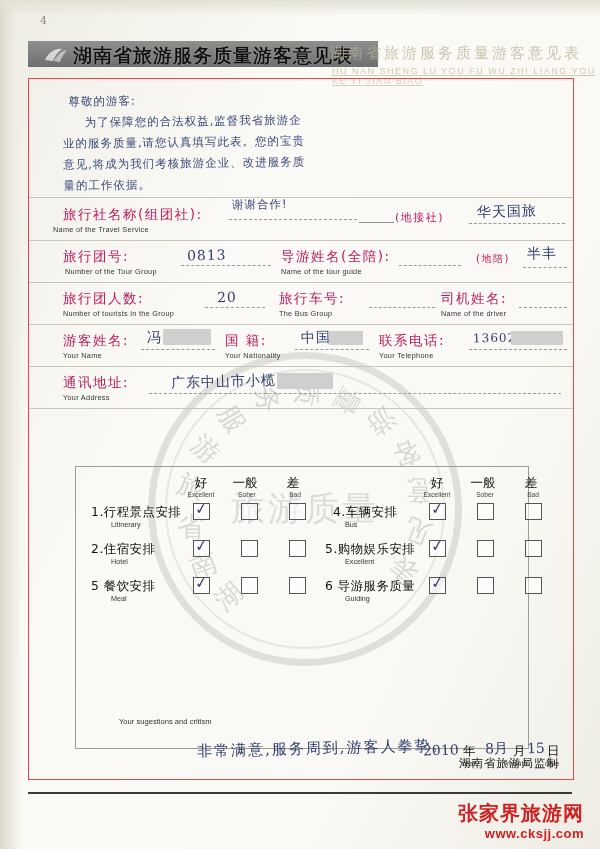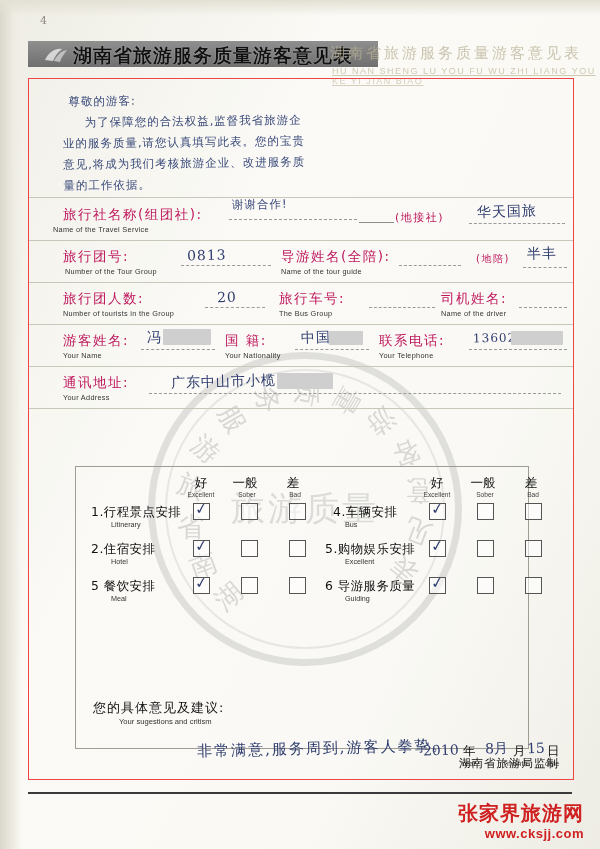--- a/index.html
+++ b/index.html
@@ -536,21 +536,20 @@
     <div class="cbox" style="left:448px; top:461px"></div>
     <div class="cbox" style="left:496px; top:461px"></div>
 
     <div class="item-cn" style="left:296px; top:499px">6 导游服务质量</div>
     <div class="item-en" style="left:316px; top:515px">Guiding</div>
     <div class="cbox" style="left:400px; top:498px"></div>
     <div class="tick" style="left:402px; top:497px">✓</div>
     <div class="cbox" style="left:448px; top:498px"></div>
     <div class="cbox" style="left:496px; top:498px"></div>
 
-    <div class="sug-cn">您的具体意见及建议:</div>
     <div class="sug-en">Your sugestions and critism</div>
     <div class="sug-hw">非常满意,服务周到,游客人拳挚。</div>
 
     <div class="date-hw" style="left:394px; top:663px">2010</div>
     <div class="date-cn" style="left:434px; top:664px">年</div>
     <div class="date-en" style="left:432px; top:680px">Year</div>
 
     <div class="date-hw" style="left:456px; top:661px">8月</div>
     <div class="date-cn" style="left:484px; top:664px">月</div>
     <div class="date-en" style="left:478px; top:680px">month</div>

